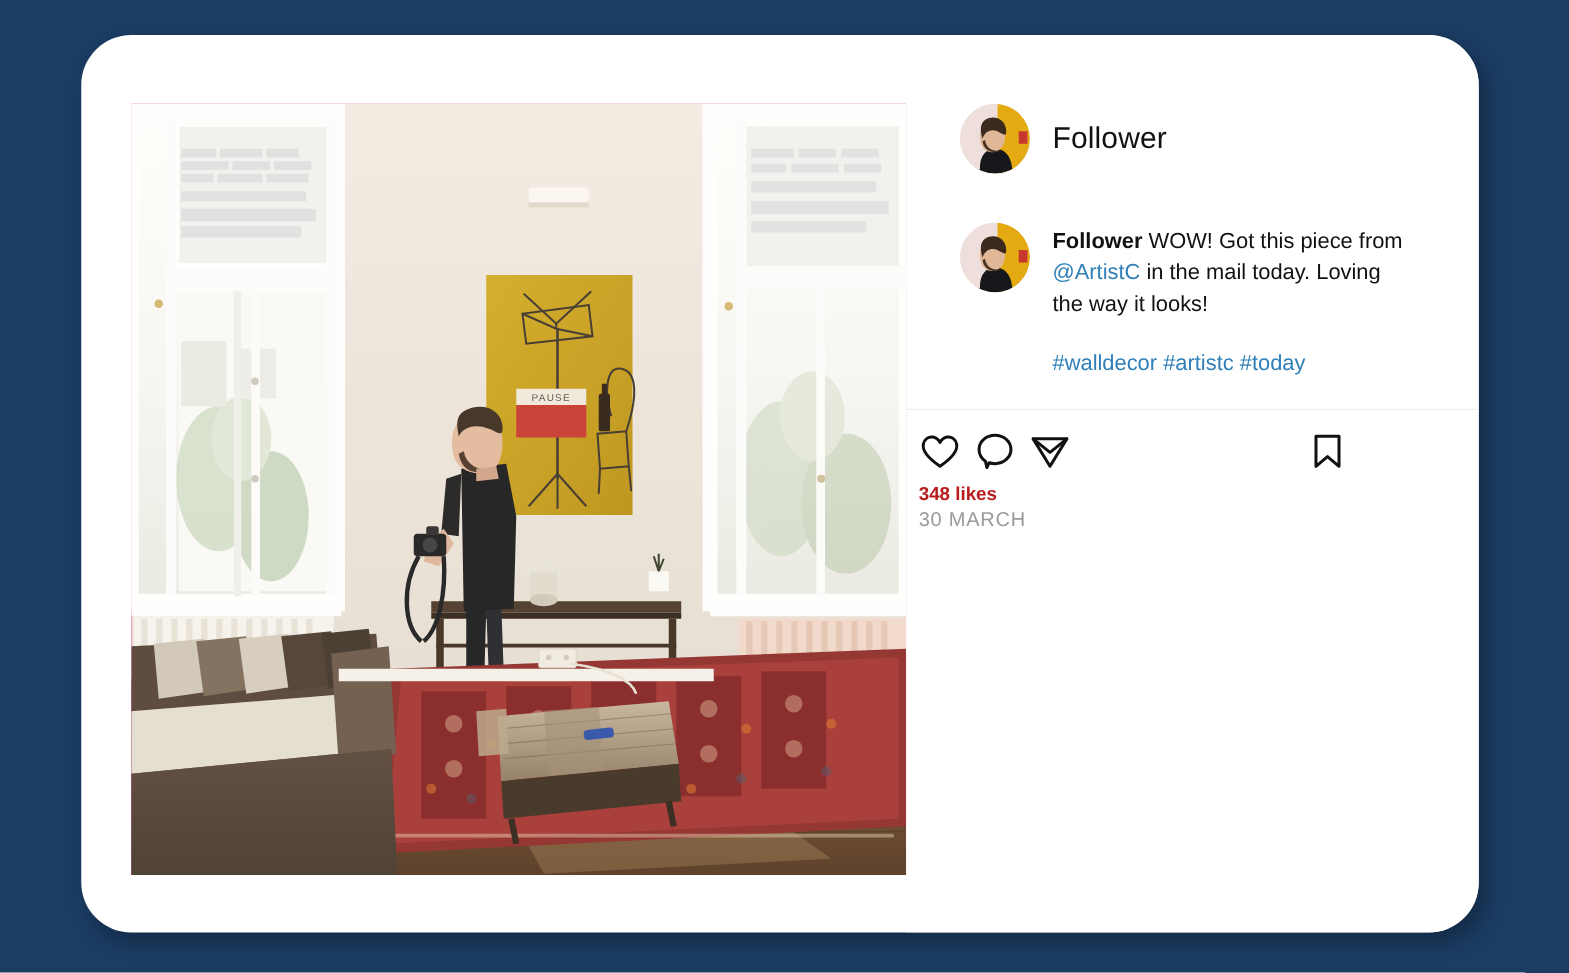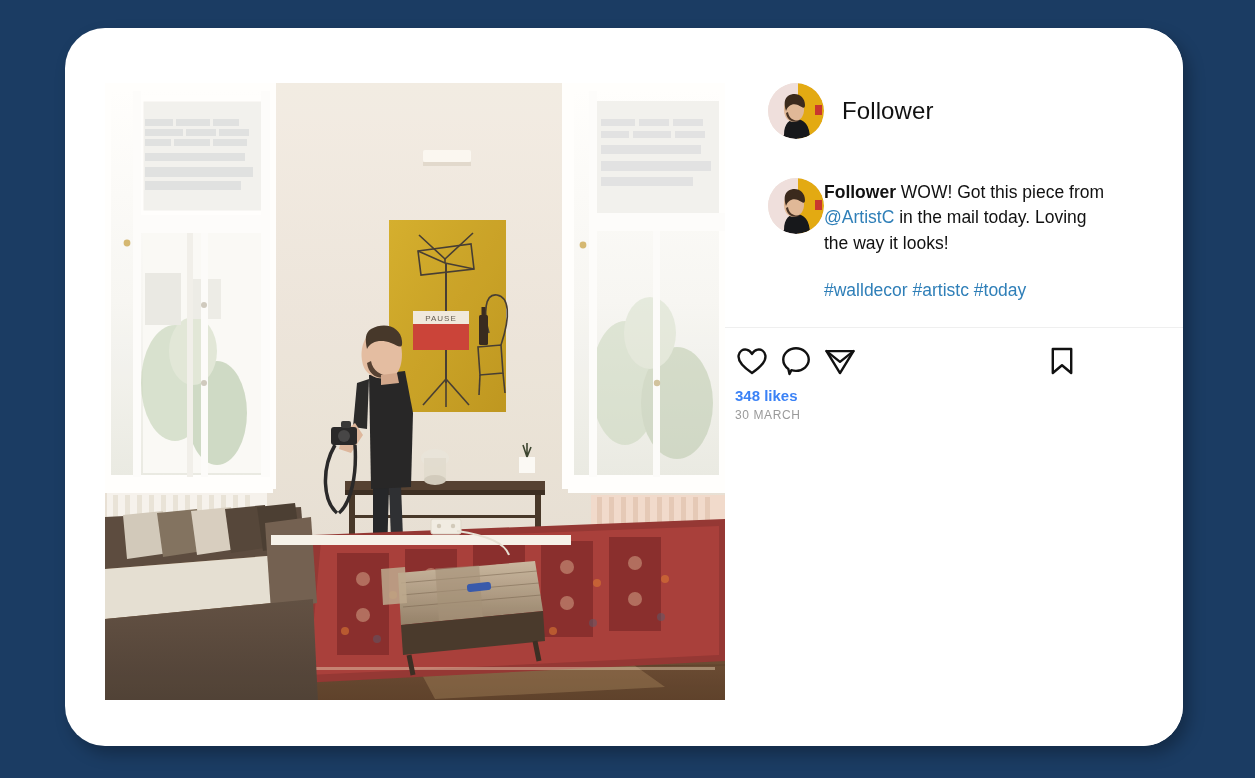--- a/index.html
+++ b/index.html
@@ -72,20 +72,21 @@
     letter-spacing: .1px;
   }
 
   
   #caption-block {
     position: absolute;
     left: 43px;
     top: 150px;
     width: 400px;
     display: flex;
+    gap: 18px;
   }
   #caption-text {
     font-size: 17.5px;
     line-height: 1.45;
     color: #111;
     width: 290px;
     padding-top: 2px;
   }
   #caption-text b { font-weight: bold; }
   .mention, .hashtags {
@@ -134,27 +135,27 @@
   }
   #bookmark-icon svg { display: block; width: 100%; height: 100%; }
 
   
   #likes {
     position: absolute;
     left: 10px;
     top: 359px;
     font-size: 15px;
     font-weight: bold;
-    color: #3b82f6;
+    color: #b91c1c;
   }
   #date {
     position: absolute;
     left: 10px;
     top: 380px;
-    font-size: 12px;
+    font-size: 16px;
     color: #9a9a9a;
     letter-spacing: .6px;
     text-align: center;
   }
 </style>
 </head>
 <body>
 
 <div id="card">
 

